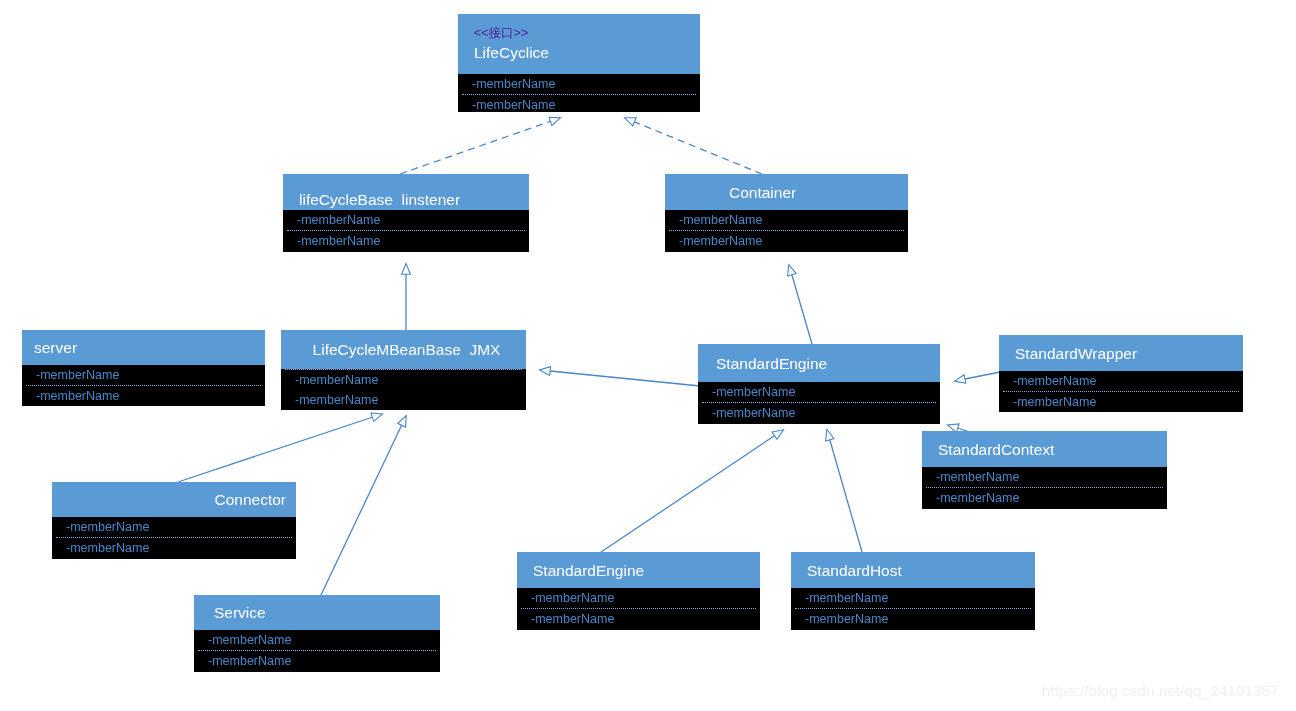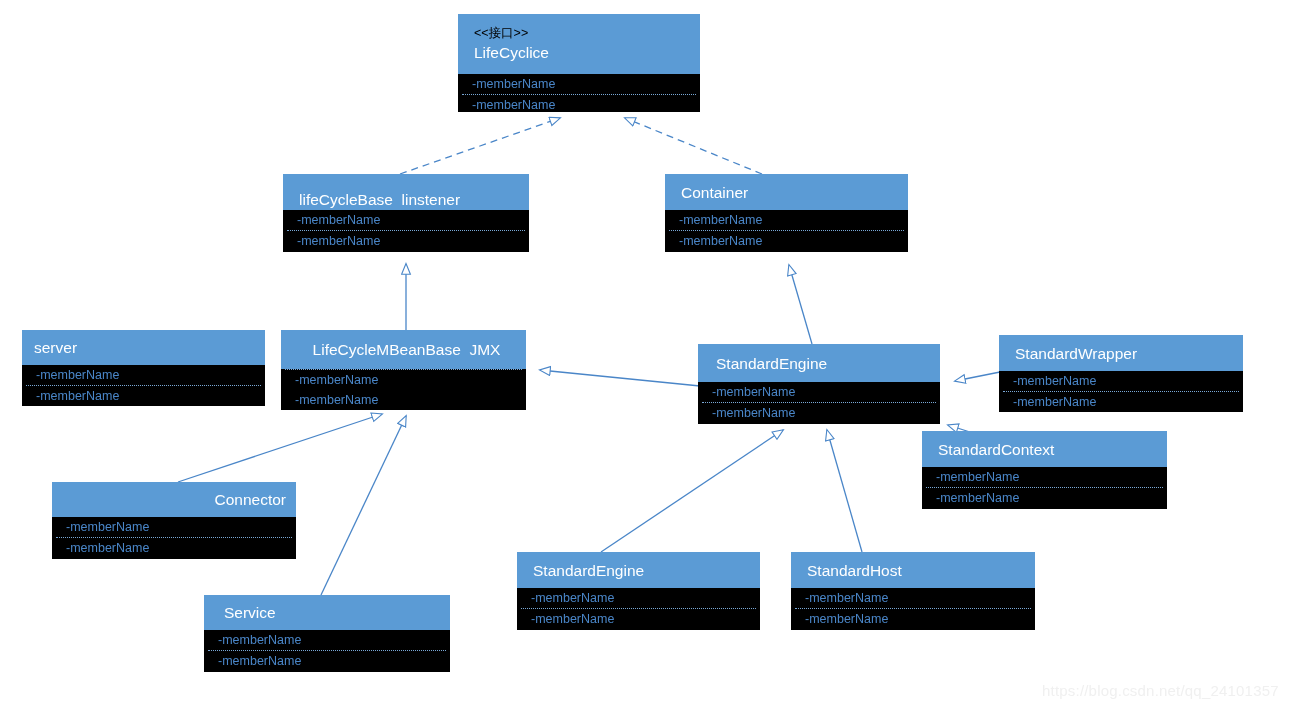--- a/index.html
+++ b/index.html
@@ -33,21 +33,21 @@
     box-sizing: border-box;
     display: flex;
     flex-direction: column;
     justify-content: center;
     padding: 0 10px;
     overflow: hidden;
   }
   .uml-stereotype {
     font-size: 12.5px;
     line-height: 17px;
-    color: #000000;
+    color: #4c1d95;
     white-space: pre;
   }
   .uml-title {
     font-size: 15.5px;
     line-height: 21px;
     color: #ffffff;
     white-space: pre;
   }
   .uml-body {
     background: #000000;
@@ -129,21 +129,21 @@
           <div class="uml-title" style="padding-left: 6px;">lifeCycleBase  linstener</div>
         </div>
         <div class="uml-body" style="height: 42px;">
           <div class="uml-attr">-memberName</div>
           <div class="uml-sep"></div>
           <div class="uml-attr">-memberName</div>
         </div>
       </div>
       <div class="uml-class" style="left: 665px; top: 174px; width: 243px;">
         <div class="uml-header" style="height: 36px;">
-          <div class="uml-title" style="padding-left: 6px;">Container</div>
+          <div class="uml-title" style="padding-left: 6px; margin-left: 48px;">Container</div>
         </div>
         <div class="uml-body" style="height: 42px;">
           <div class="uml-attr">-memberName</div>
           <div class="uml-sep"></div>
           <div class="uml-attr">-memberName</div>
         </div>
       </div>
       <div class="uml-class" style="left: 22px; top: 330px; width: 243px;">
         <div class="uml-header" style="height: 35px;">
           <div class="uml-title" style="padding-left: 2px;">server</div>
@@ -197,21 +197,21 @@
       <div class="uml-class" style="left: 52px; top: 482px; width: 244px;">
         <div class="uml-header" style="height: 35px;">
           <div class="uml-title" style="padding-left: 6px; text-align: right;">Connector</div>
         </div>
         <div class="uml-body" style="height: 42px;">
           <div class="uml-attr">-memberName</div>
           <div class="uml-sep"></div>
           <div class="uml-attr">-memberName</div>
         </div>
       </div>
-      <div class="uml-class" style="left: 204px; top: 595px; width: 246px;">
+      <div class="uml-class" style="left: 194px; top: 595px; width: 246px;">
         <div class="uml-header" style="height: 35px;">
           <div class="uml-title" style="padding-left: 10px;">Service</div>
         </div>
         <div class="uml-body" style="height: 42px;">
           <div class="uml-attr">-memberName</div>
           <div class="uml-sep"></div>
           <div class="uml-attr">-memberName</div>
         </div>
       </div>
       <div class="uml-class" style="left: 517px; top: 552px; width: 243px;">

